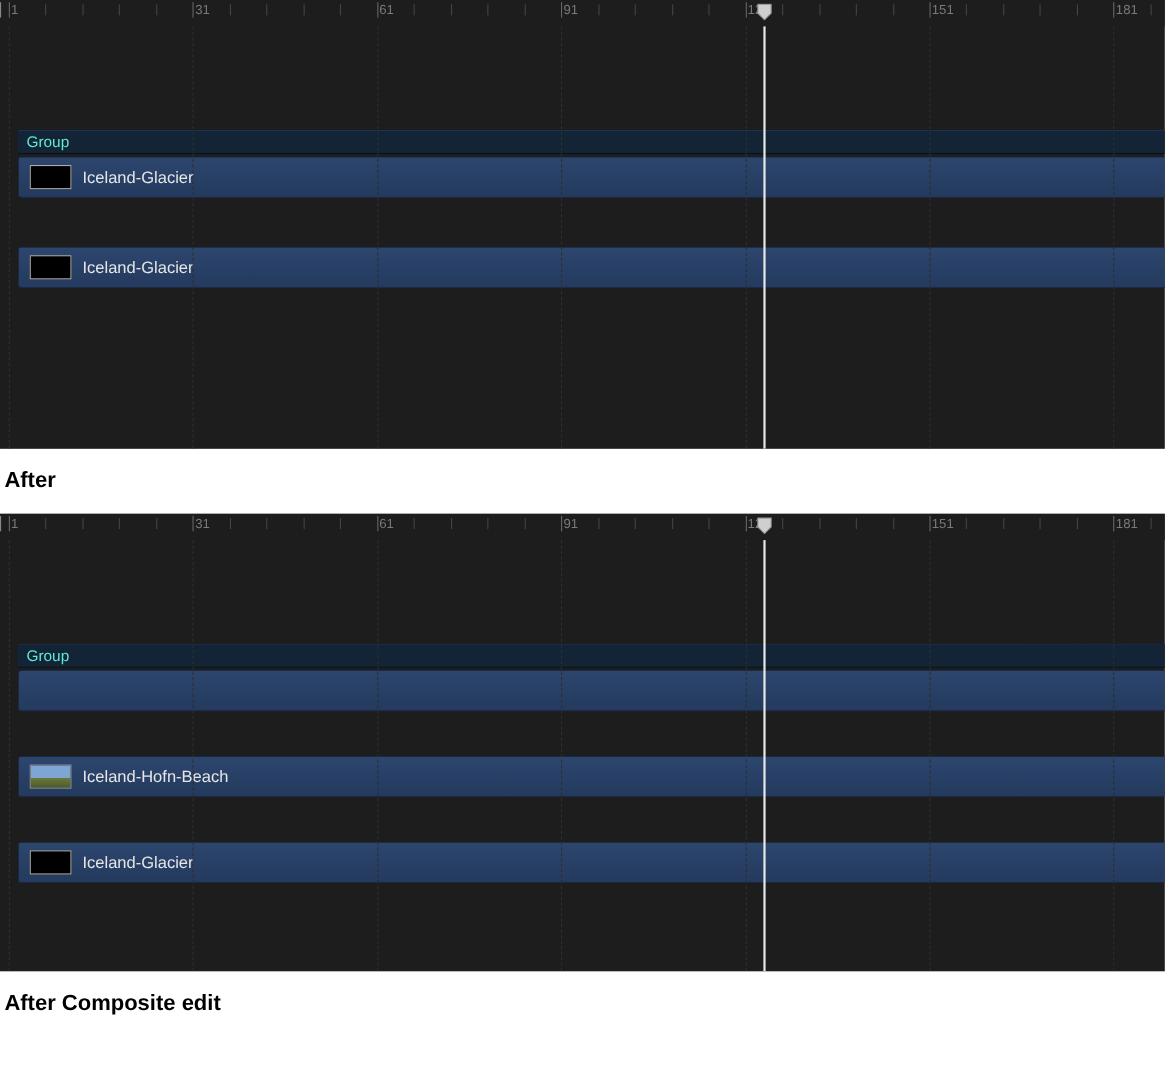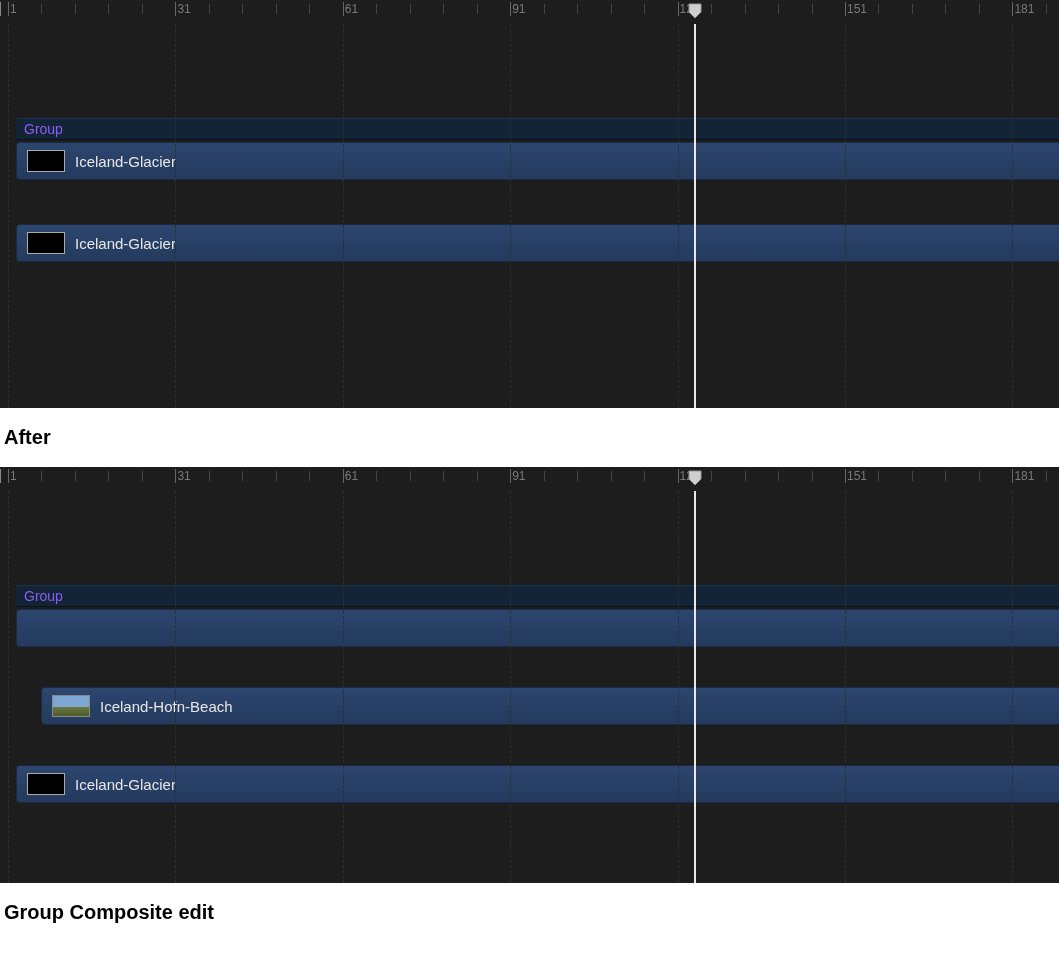--- a/index.html
+++ b/index.html
@@ -58,21 +58,21 @@
   }
   
   .group-header {
     margin-left: 16px;
     height: 22px;
     background: #122435;
     border-top: 1px solid #1a3352;
     border-bottom: 1px solid #09111c;
     display: flex; align-items: center;
     padding-left: 8px;
-    color: #8b5cf6;
+    color: #5eead4;
     font-size: 14px;
     border-radius: 3px 0 0 0;
   }
   
   .clip {
     margin-left: 16px;
     height: 38px;
     background: linear-gradient(#2d466e, #243a5e);
     border: 1px solid #1a2a45;
     border-right: none;
@@ -234,21 +234,21 @@
   <div class="body body-after" id="body-after">
     <div class="playhead-line" id="ph-line-after" style="left: 694.34px; height: 392px;"></div>
     <div class="track-row" style="top: 94px;">
       <div class="group-header">
         <span>Group</span>
       </div>
     </div>
     <div class="track-row" style="top: 118px;">
       <div class="clip clip-blank"></div>
     </div>
-    <div class="track-row" style="top: 196px; padding-left: 25px;">
+    <div class="track-row" style="top: 196px;">
       <div class="clip">
         <div class="thumb thumb-photo"></div>
         <span>Iceland-Hofn-Beach</span>
       </div>
     </div>
     <div class="track-row" style="top: 274px;">
       <div class="clip">
         <div class="thumb"></div>
         <span>Iceland-Glacier</span>
       </div>
@@ -261,13 +261,13 @@
       <div class="vgrid" style="left: 845px;"></div>
       <div class="vgrid" style="left: 1012.4px;"></div>
     </div>
   <div class="playhead-knob" id="ph-knob-after" style="left: 695.34px; top: 3px;">
     <svg width="14" height="16" viewBox="0 0 14 16">
       <path d="M1 1 H13 V9 L7 15 L1 9 Z" fill="#cfcfcf" stroke="#999" stroke-width="1"></path>
     </svg>
   </div>
 </div>
 
-<div class="caption">Group Composite edit</div>
+<div class="caption">After Composite edit</div>
 
 </body></html>

